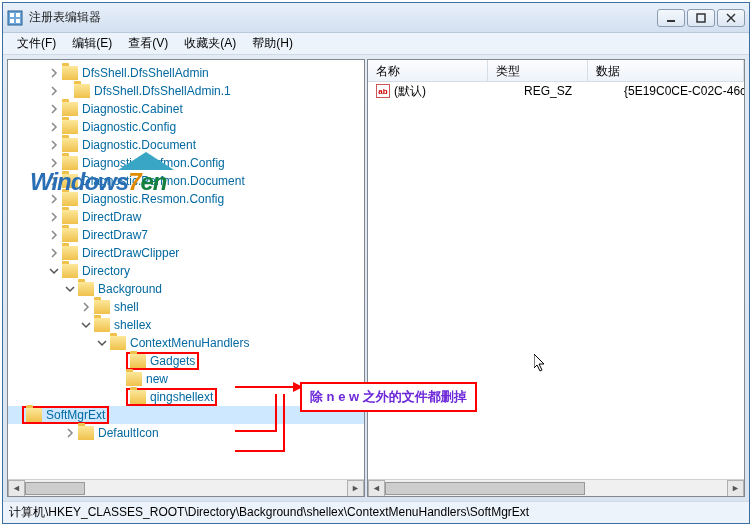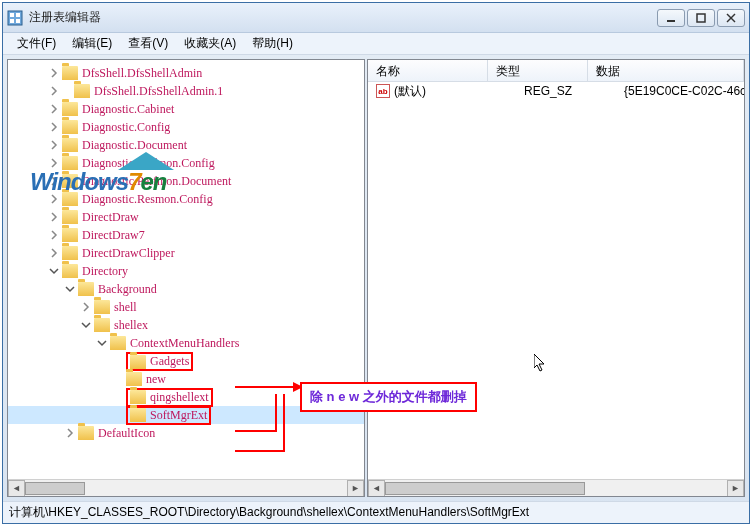--- a/index.html
+++ b/index.html
@@ -22,21 +22,21 @@
 .left-pane { width: 358px; }
 .right-pane { flex: 1; }
 
 .tree-scroll { flex: 1; overflow: hidden; position: relative; }
 .tree { padding: 4px 0; position: absolute; top: 0; left: 0; right: 0; }
 .tree-row { display: flex; align-items: center; height: 18px; white-space: nowrap; cursor: pointer; }
 .expander { width: 12px; height: 12px; display: inline-flex; align-items: center; justify-content: center; margin-right: 2px; color: #666; }
 .expander.none { visibility: hidden; }
 .folder-icon { width: 16px; height: 14px; margin-right: 4px; display: inline-block; background: linear-gradient(to bottom, #fce79a 0%, #f0c14b 100%); border-radius: 1px 1px 0 0; position: relative; }
 .folder-icon::before { content: ""; position: absolute; top: -3px; left: 0; width: 7px; height: 3px; background: #f0c14b; border-radius: 1px 1px 0 0; }
-.tree-label { color: #be185d; font-family: Liberation Serif, serif; }
+.tree-label { color: #0369a1; }
 .tree-row.selected { background: #cde8ff; }
 .tree-row.selected .tree-label { background: #cde8ff; }
 .redbox { border: 2px solid #f00; padding: 0 2px; display: inline-flex; align-items: center; }
 
 .list-header { height: 22px; background: linear-gradient(to bottom, #fdfdfe, #eef3fa); border-bottom: 1px solid #d6dde6; display: flex; }
 .col { padding: 3px 8px; border-right: 1px solid #d6dde6; color: #000; }
 .list-body { flex: 1; overflow: hidden; }
 .list-row { display: flex; height: 18px; align-items: center; }
 .cell { padding: 1px 8px; color: #000; white-space: nowrap; overflow: hidden; }
 .string-icon { width: 14px; height: 14px; border: 1px solid #c55; background: #fff; color: #c00; font-size: 8px; display: inline-flex; align-items: center; justify-content: center; margin-right: 4px; font-weight: bold; }
@@ -312,21 +312,21 @@
               <span class="expander none">
                 <svg width="10" height="10" viewBox="0 0 10 10">
                   <path d="M3 1 L7 5 L3 9" fill="none" stroke="#888" stroke-width="1.5"></path>
                 </svg>
               </span>
               <span class="redbox" style="display: inline-flex; align-items: center;">
                 <span class="folder-icon"></span>
                 <span class="tree-label">qingshellext</span>
               </span>
             </div>
-            <div class="tree-row selected" style="padding-left: 104px;">
+            <div class="tree-row selected" style="">
               <span class="expander none">
                 <svg width="10" height="10" viewBox="0 0 10 10">
                   <path d="M3 1 L7 5 L3 9" fill="none" stroke="#888" stroke-width="1.5"></path>
                 </svg>
               </span>
               <span class="redbox" style="display: inline-flex; align-items: center;">
                 <span class="folder-icon"></span>
                 <span class="tree-label">SoftMgrExt</span>
               </span>
             </div>

